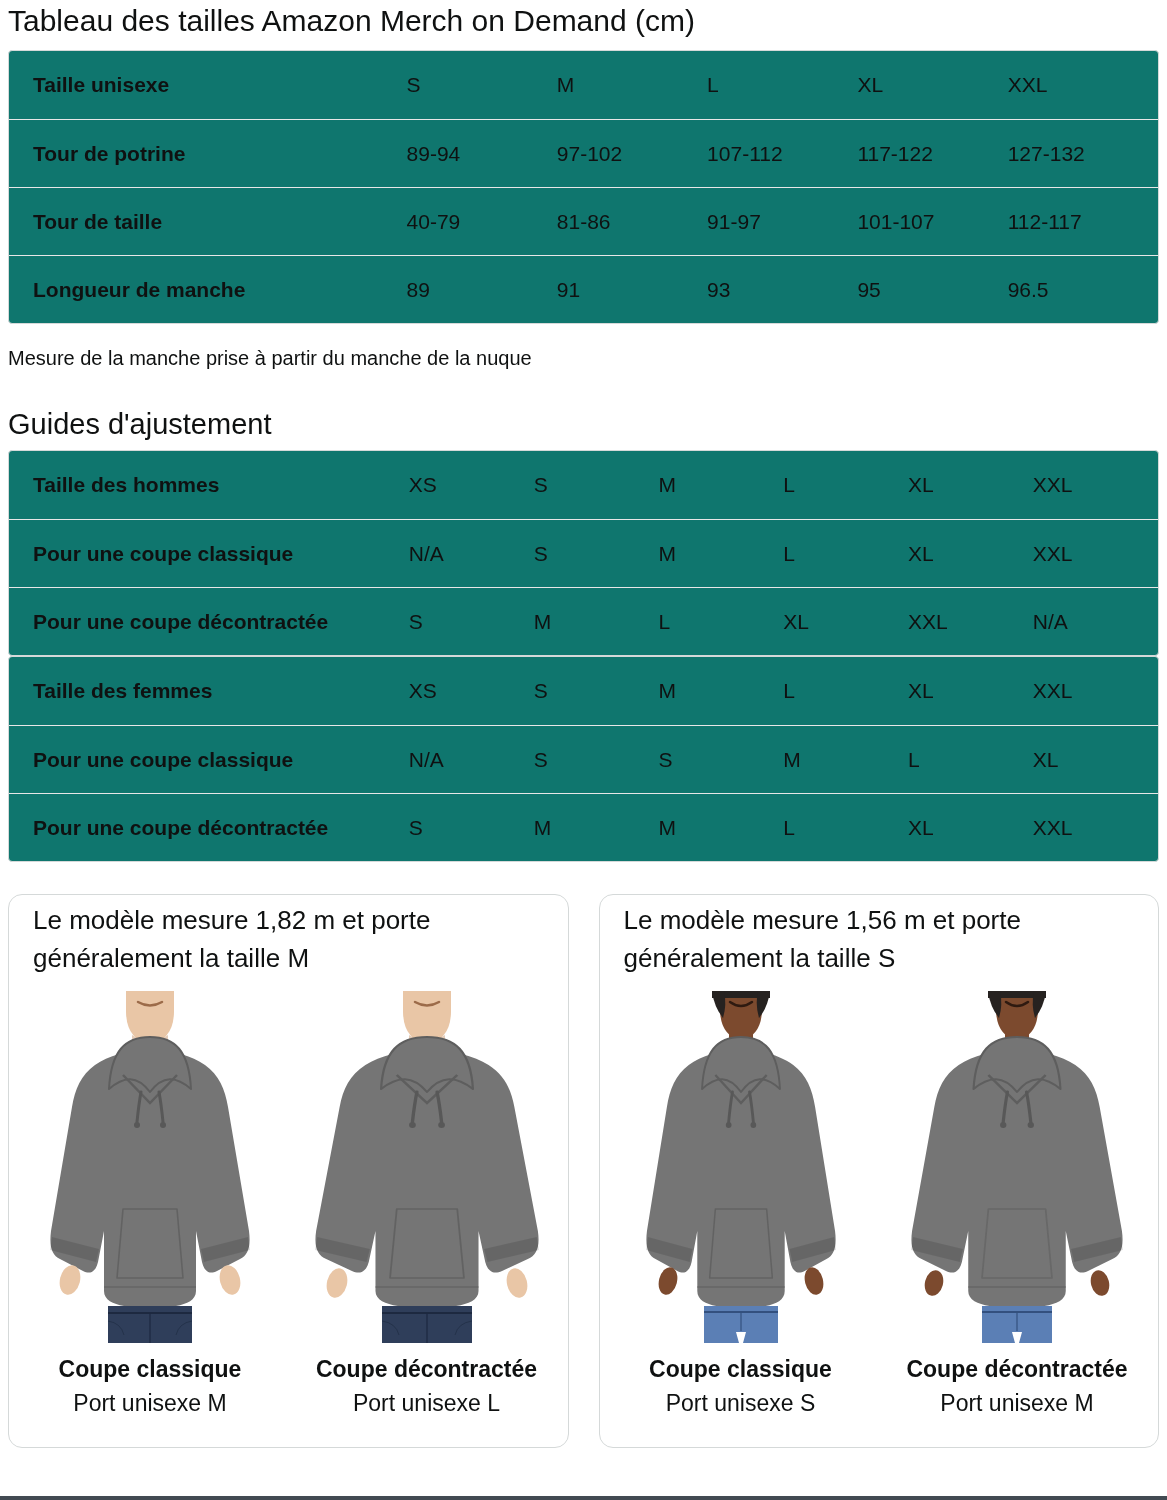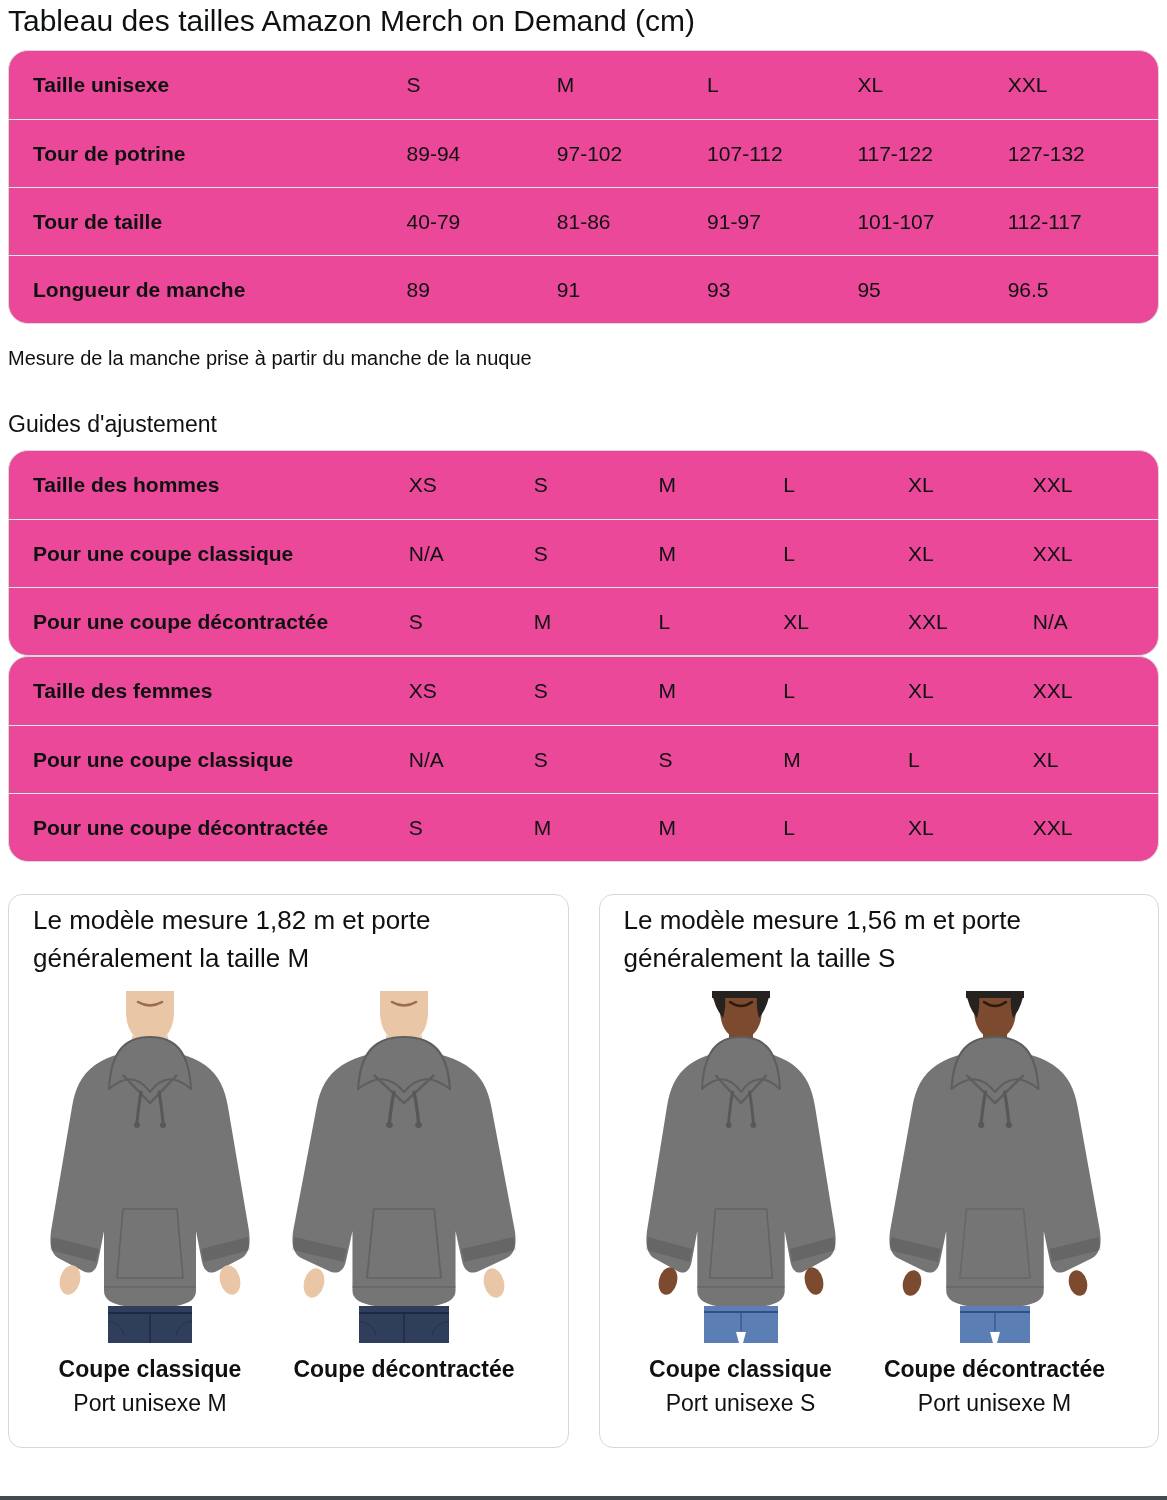--- a/index.html
+++ b/index.html
@@ -22,22 +22,22 @@
     background:#fff;color:var(--text);
     font-family:"Liberation Sans", sans-serif;
   }
   .content{padding:6px 8px 0 8px;}
   .page-title{
     font-size:30px;font-weight:400;line-height:30px;
     margin:0 0 14px 0;padding-left:0;
   }
   .data-table{
     border:1px solid var(--table-border);
-    border-radius:20px;
-    background:#ec4899;
+    border-radius:4px;
+    background:#0f766e;
     width:100%;
   }
   .t-row{
     display:flex;align-items:center;height:68px;
     border-top:1px solid var(--row-divider);
   }
   .t-row:first-child{border-top:none;}
   .t-label{
     font-weight:700;font-size:21px;
     padding-left:24px;
@@ -45,37 +45,37 @@
   .t-cell{font-size:21px;}
   .t5 .t-label{width:34.6%;}
   .t5 .t-cell{width:13.08%;}
   .t6 .t-label{width:34.8%;}
   .t6 .t-cell{width:10.86%;}
   .sleeve-note{
     font-size:20px;line-height:24px;
     margin:22px 0 0 0;
   }
   .section-heading{
-    font-size:23px;font-weight:400;line-height:28px;
+    font-size:29px;font-weight:400;line-height:28px;
     margin:40px 0 12px 0;
   }
   .table-gap{}
   .cards{display:flex;gap:30px;margin-top:32px;}
   .model-card{
     flex:1;
     border:1px solid var(--table-border);
     border-radius:14px;
     padding:6px 14px 30px 14px;
     background:#fff;
   }
   .card-title{
     font-size:26px;line-height:38px;font-weight:400;
     margin:0 0 14px 10px;max-width:460px;
   }
-  .figures{display:flex;justify-content:flex-start;}
+  .figures{display:flex;justify-content:space-between;}
   .figure{width:254px;text-align:center;}
   .figure svg{display:block;margin:0 auto;}
   .fit-label{font-size:23px;font-weight:700;margin-top:12px;line-height:28px;}
   .wear-label{font-size:23px;font-weight:400;margin-top:6px;line-height:28px;}
   .bottom-bar{
     position:absolute;left:0;right:0;bottom:0;height:4px;
     background:var(--bottom-bar);
   }
   
   .c-hoodie{fill:var(--hoodie);}
@@ -257,20 +257,21 @@
             <ellipse class="c-skin-m" cx="215" cy="292" rx="10" ry="15" transform="rotate(-14 215 292)"></ellipse>
             <g>
               <path class="c-jeans-m" d="M80,315 L170,315 L170,352 L80,352 Z"></path>
               <path d="M80,322 L170,322" stroke="#1D2940" stroke-width="2"></path>
               <path d="M125,322 L125,352" stroke="#1D2940" stroke-width="1.5" opacity="0.8"></path>
               <path d="M80,330 Q94,332 97,344" stroke="#1D2940" fill="none" opacity="0.6"></path>
               <path d="M170,330 Q156,332 153,344" stroke="#1D2940" fill="none" opacity="0.6"></path>
             </g>
           </svg>
           <div class="fit-label">Coupe décontractée</div>
+          <div class="wear-label">Port unisexe L</div>
         </div>
 
       </div>
     </div>
 
     <div class="model-card">
       <p class="card-title">Le modèle mesure 1,56 m et porte généralement la taille S</p>
       <div class="figures">
 
         <div class="figure">

